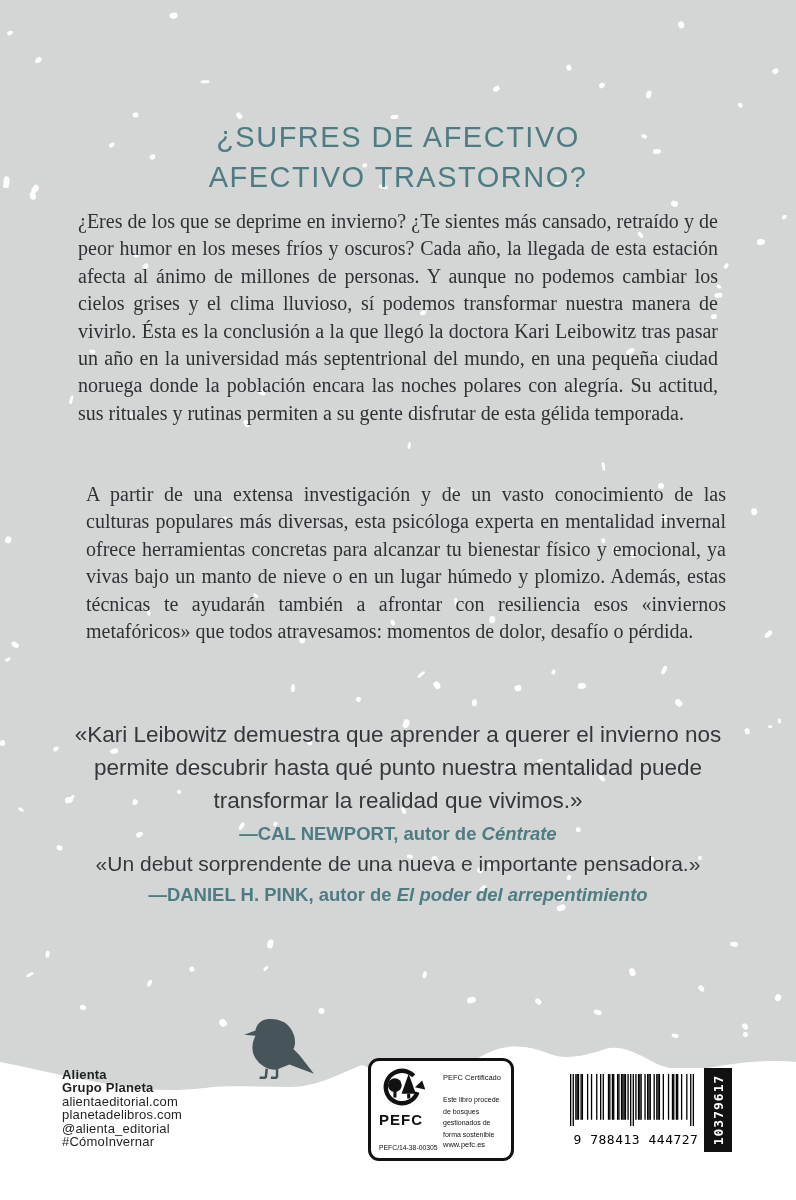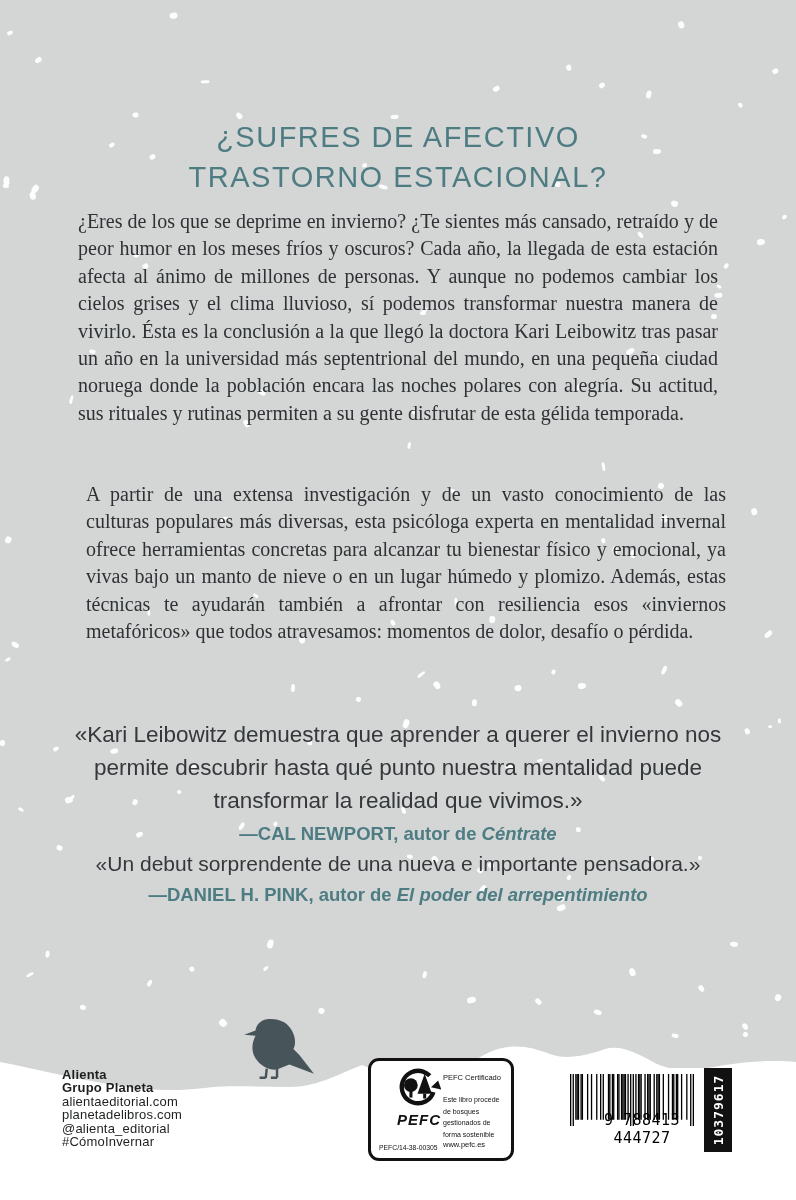--- a/index.html
+++ b/index.html
@@ -44,35 +44,35 @@
   .publisher{
     position:absolute; left:62px; top:1068px; z-index:4;
     color:#1d1f20; font-size:13px; line-height:13.4px; letter-spacing:.2px;
   }
   .publisher .bold{font-weight:bold;}
 
   .pefc-box{
     position:absolute; left:368px; top:1058px; width:140px; height:97px; z-index:4;
     background:#fff; border:3px solid var(--black); border-radius:11px; color:var(--black);
   }
-  .pefc-left{position:absolute; left:16px; top:6px; width:54px; text-align:right;font-style:italic;}
+  .pefc-left{position:absolute; left:8px; top:6px; width:54px; text-align:left;}
   .pefc-word{font-weight:bold; font-size:15px; letter-spacing:1px; margin-top:-2px;}
   .pefc-cert{position:absolute; left:72px; top:12px; font-size:7.5px;}
   .pefc-desc{position:absolute; left:72px; top:33px; width:60px; font-size:7px; line-height:1.65;}
   .pefc-code{position:absolute; left:8px; bottom:7px; font-size:6.8px;}
   .pefc-url{position:absolute; left:72px; bottom:9px; font-size:7.5px;}
 
   .barcode-box{
     position:absolute; left:560px; top:1068px; width:172px; height:84px; z-index:4;
     background:#fff;
   }
   .bars{position:absolute; left:10px; top:6px; width:124px; height:52px;}
   .ean-digits{
-    position:absolute; left:12px; bottom:5px; width:140px; text-align:center;
-    font-family:"DejaVu Sans Mono", monospace; font-size:15px; color:#000; letter-spacing:.5px;
+    position:absolute; left:6px; bottom:5px; width:140px; text-align:center;
+    font-family:"DejaVu Sans Mono", monospace; font-size:13px; color:#000; letter-spacing:.5px;
   }
   .strip{position:absolute; right:0; top:0; width:28px; height:84px; background:var(--black);}
   .strip-num{
     position:absolute; left:50%; top:50%;
     transform:translate(-50%,-50%) rotate(-90deg); white-space:nowrap;
     color:#fff; font-family:"DejaVu Sans Mono", monospace; font-size:13px; font-weight:bold; letter-spacing:1px;
   }
 </style>
 </head>
 <body>
@@ -214,21 +214,21 @@
       <div class="speck" style="left: 556.9px; top: 905.3px; width: 8.6px; height: 5.9px; border-radius: 60% 70% 65% 45%; transform: rotate(161deg);"></div>
       <div class="speck" style="left: 652.3px; top: 355.4px; width: 7.9px; height: 6.2px; border-radius: 60% 70% 65% 45%; transform: rotate(48deg);"></div>
       <div class="speck" style="left: 18.4px; top: 808.4px; width: 6px; height: 3.2px; border-radius: 60% 70% 65% 45%; transform: rotate(29deg);"></div>
       <div class="speck" style="left: 188.6px; top: 966.7px; width: 5.1px; height: 4.5px; border-radius: 60% 70% 65% 45%; transform: rotate(254deg);"></div>
     </div>
 
   <div class="content">
 
     <h1 class="title">
       <span>¿SUFRES DE AFECTIVO</span><br>
-      <span>TRASTORNO ESTACIONAL?</span>
+      <span>AFECTIVO TRASTORNO?</span>
     </h1>
 
     <p class="para para1">¿Eres de los que se deprime en invierno? ¿Te sientes más cansado, retraído y de peor humor en los meses fríos y oscuros? Cada año, la llegada de esta estación afecta al ánimo de millones de personas. Y aunque no podemos cambiar los cielos grises y el clima lluvioso, sí podemos transformar nuestra manera de vivirlo. Ésta es la conclusión a la que llegó la doctora Kari Leibowitz tras pasar un año en la universidad más septentrional del mundo, en una pequeña ciudad noruega donde la población encara las noches polares con alegría. Su actitud, sus rituales y rutinas permiten a su gente disfrutar de esta gélida temporada.</p>
     <p class="para para2">A partir de una extensa investigación y de un vasto conocimiento de las culturas populares más diversas, esta psicóloga experta en mentalidad invernal ofrece herramientas concretas para alcanzar tu bienestar físico y emocional, ya vivas bajo un manto de nieve o en un lugar húmedo y plomizo. Además, estas técnicas te ayudarán también a afrontar con resiliencia esos «inviernos metafóricos» que todos atravesamos: momentos de dolor, desafío o pérdida.</p>
 
     <div class="quote-block qb2">
       <div class="quote-text">«Un debut sorprendente de una nueva e importante pensadora.»</div>
       <div class="quote-attr"><span>—DANIEL H. PINK, autor de </span><em>El poder del arrepentimiento</em></div>
     </div>
 

